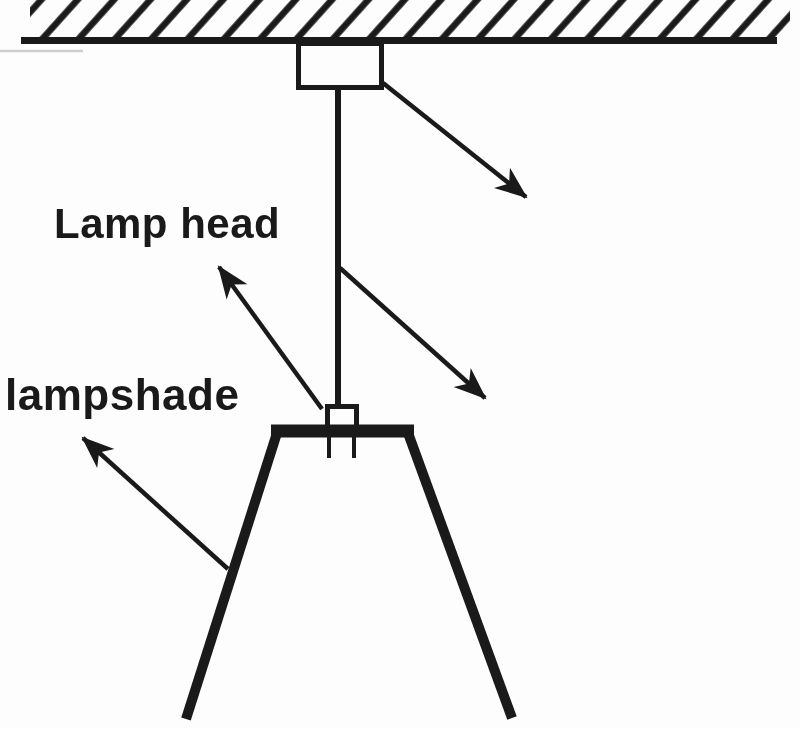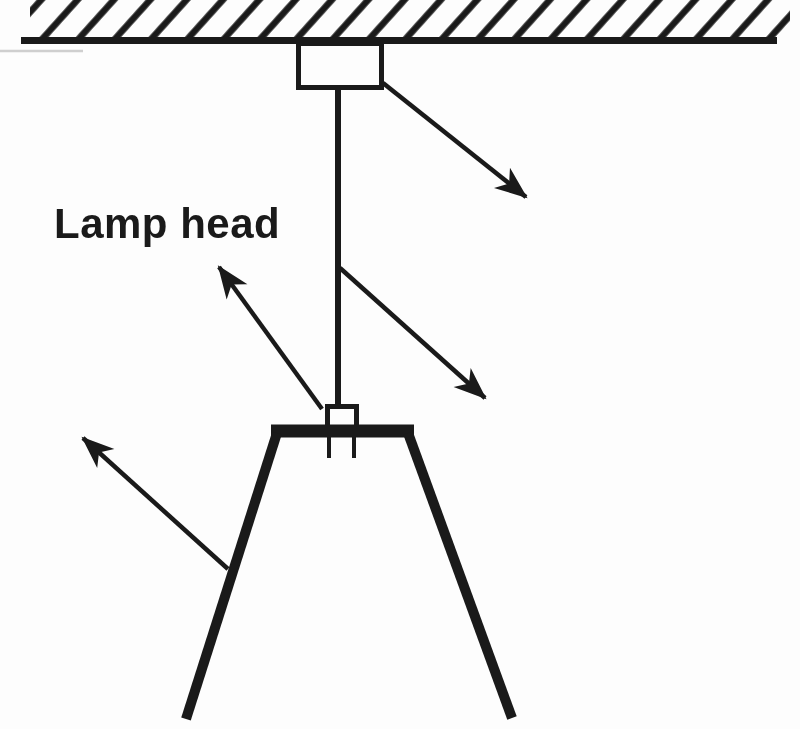--- a/index.html
+++ b/index.html
@@ -79,13 +79,14 @@
     <line class="ink-stroke" x1="354" y1="434" x2="354" y2="458" stroke-width="4"></line>
 
     <g>
       <line class="ink-stroke" x1="271" y1="431" x2="414" y2="431" stroke-width="13"></line>
       <line class="ink-stroke" x1="277" y1="433" x2="186" y2="719" stroke-width="10"></line>
       <line class="ink-stroke" x1="408" y1="433" x2="512" y2="718" stroke-width="10"></line>
     </g>
   </svg>
 
   <div class="label label-lamp-head">Lamp head</div>
+  <div class="label label-lampshade">lampshade</div>
 </div>
 
 </body></html>

